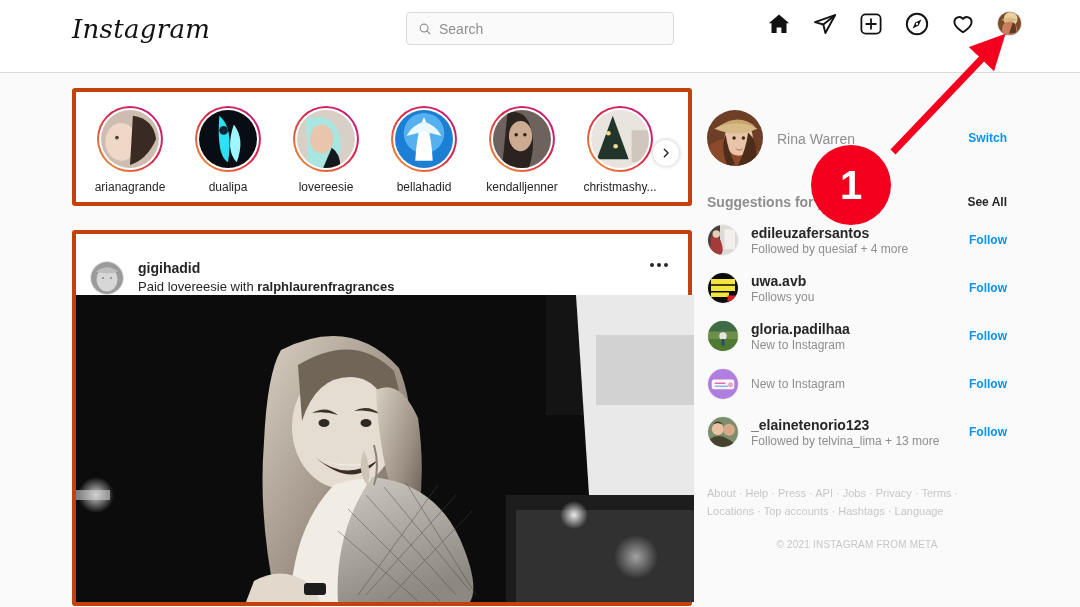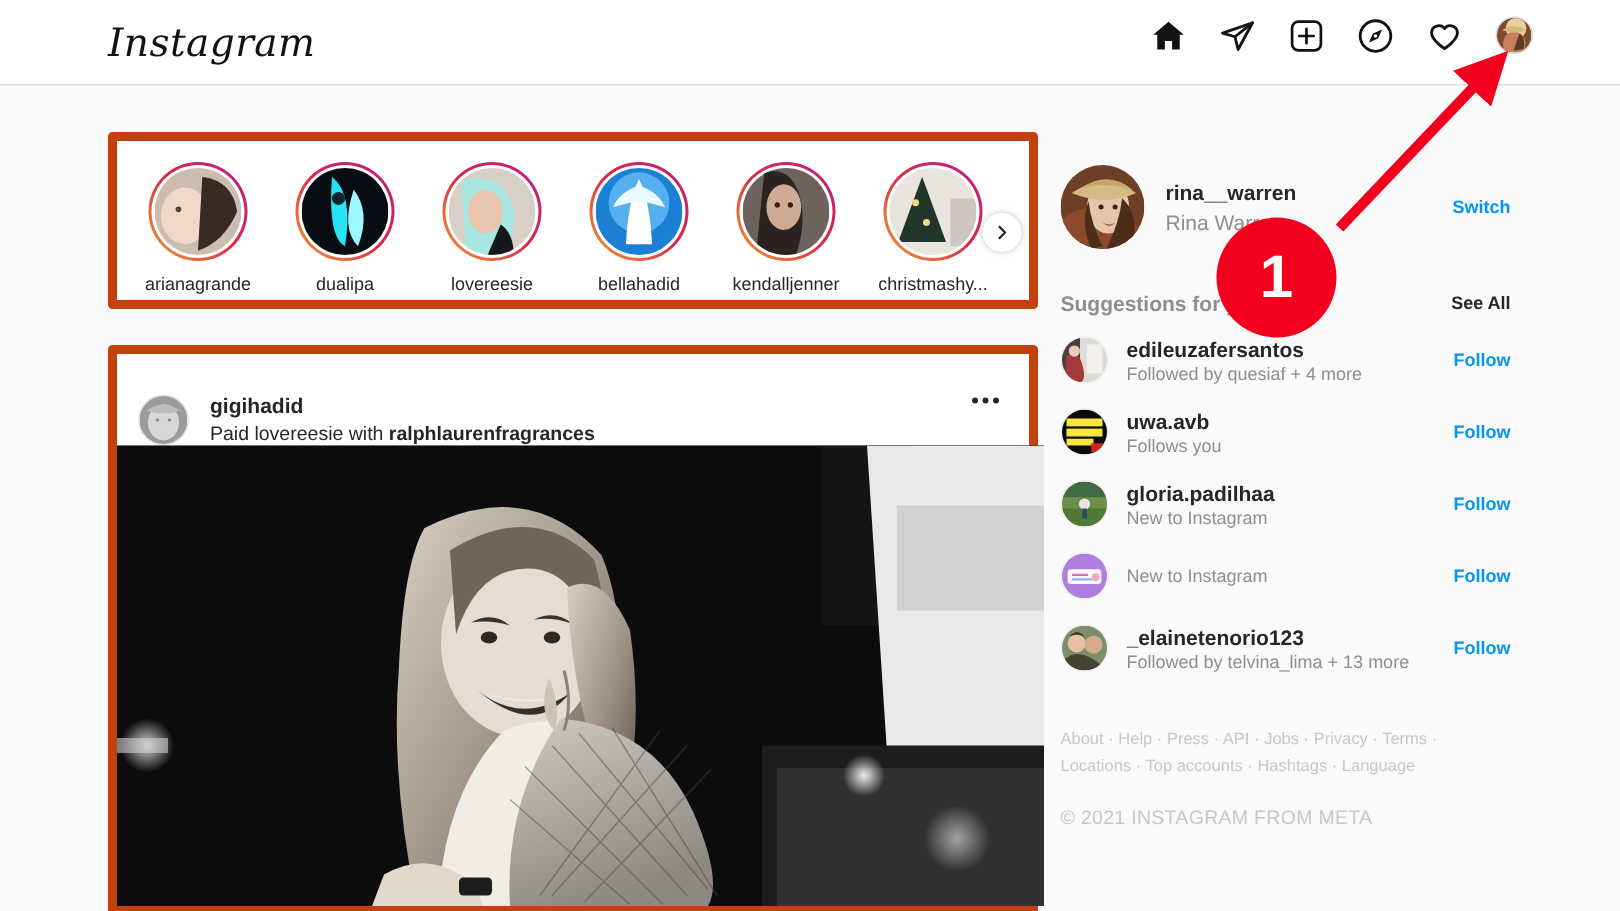--- a/index.html
+++ b/index.html
@@ -11,21 +11,21 @@
     background: #fafafa;
     font-family: "Liberation Sans", sans-serif;
     color: #262626;
   }
 
   
   .header {
     position: absolute;
     top: 0; left: 0;
     width: 1080px;
-    height: 57px;
+    height: 73px;
     background: #ffffff;
     border-bottom: 1px solid #dbdbdb;
     z-index: 20;
   }
   .logo {
     position: absolute;
     left: 72px;
     top: 14px;
     font-family: "DejaVu Serif", serif;
     font-style: italic;
@@ -76,21 +76,21 @@
 
   
   .feed {
     position: absolute;
     left: 72px;
     top: 88px;
     width: 620px;
   }
   .card {
     background: #ffffff;
-    border: 6px solid #c2410c;
+    border: 4px solid #c2410c;
     border-radius: 3px;
   }
 
   
   .stories {
     height: 118px;
     position: relative;
     overflow: hidden;
     padding: 14px 0 0 16px;
   }
@@ -244,22 +244,22 @@
     cursor: pointer; white-space: nowrap; margin-left: 8px;
   }
 
   .footer { margin-top: 28px; }
   .footer-links {
     font-size: 11px; line-height: 18px; color: #c7c7c7;
     max-width: 260px;
   }
   .footer-links span { cursor: pointer; }
   .footer-copy {
-    font-size: 13px; line-height: 18px; color: #c7c7c7;
-    margin-top: 16px; letter-spacing: 0.2px;
+    font-size: 10px; line-height: 18px; color: #c7c7c7;
+    margin-top: 16px; letter-spacing: 0.2px; text-align: center;
   }
 
   
   .annotation-layer {
     position: absolute;
     left: 0; top: 0;
     width: 1080px; height: 607px;
     pointer-events: none;
     z-index: 40;
   }
@@ -278,20 +278,27 @@
   
   .ph { position: absolute; inset: 0; }
 </style>
 </head>
 <body>
 
 <div class="header">
 
   <div class="logo">Instagram</div>
 
+  <div class="search-box">
+    <svg class="search-icon" viewBox="0 0 16 16" fill="none" stroke="#8e8e8e" stroke-width="1.6">
+      <circle cx="6.8" cy="6.8" r="5.2"></circle>
+      <line x1="10.6" y1="10.6" x2="14.6" y2="14.6" stroke-linecap="round"></line>
+    </svg>
+    <span class="search-placeholder">Search</span>
+  </div>
 
   <div class="nav-icons">
 
     <svg class="nav-icon" viewBox="0 0 24 24">
       <path d="M12 2.5 1.8 11.2h2.7V21h5.1v-5.6h4.8V21h5.1v-9.8h2.7z" fill="#121212"></path>
     </svg>
 
     <svg class="nav-icon" viewBox="0 0 24 24" fill="none" stroke="#121212" stroke-width="1.9" stroke-linejoin="round" stroke-linecap="round">
       <path d="M22 3.2 2 10.1l8.3 2.4L12.4 21z"></path>
       <path d="M10.3 12.5 22 3.2"></path>
@@ -535,21 +542,20 @@
         <path d="M8 20q24-16 46 0-22 10-46 0z" fill="#d8ba86"></path>
         <path d="M14 17q20-14 38 1-19-7-38-1z" fill="#c8a76f"></path>
         <path d="M44 24q12 10 8 36l-20 2q10-20 12-38z" fill="#4d2c1a"></path>
         <path d="M20 26q-6 16 2 34l8-2q-8-16-10-32z" fill="#4d2c1a"></path>
         <circle cx="29" cy="30" r="1.8" fill="#3a2418"></circle>
         <circle cx="39" cy="30" r="1.8" fill="#3a2418"></circle>
         <path d="M30 41q5 3 9 0-4 5-9 0z" fill="#9c5a4a"></path>
       </svg>
     </div>
     <div class="me-text">
-      <div class="me-user">rina__warren</div>
       <div class="me-name">Rina Warren</div>
     </div>
     <div class="switch-link">Switch</div>
   </div>
 
   <div class="sugg-head">
     <div class="sugg-title">Suggestions for you</div>
     <div class="see-all">See All</div>
   </div>
 

